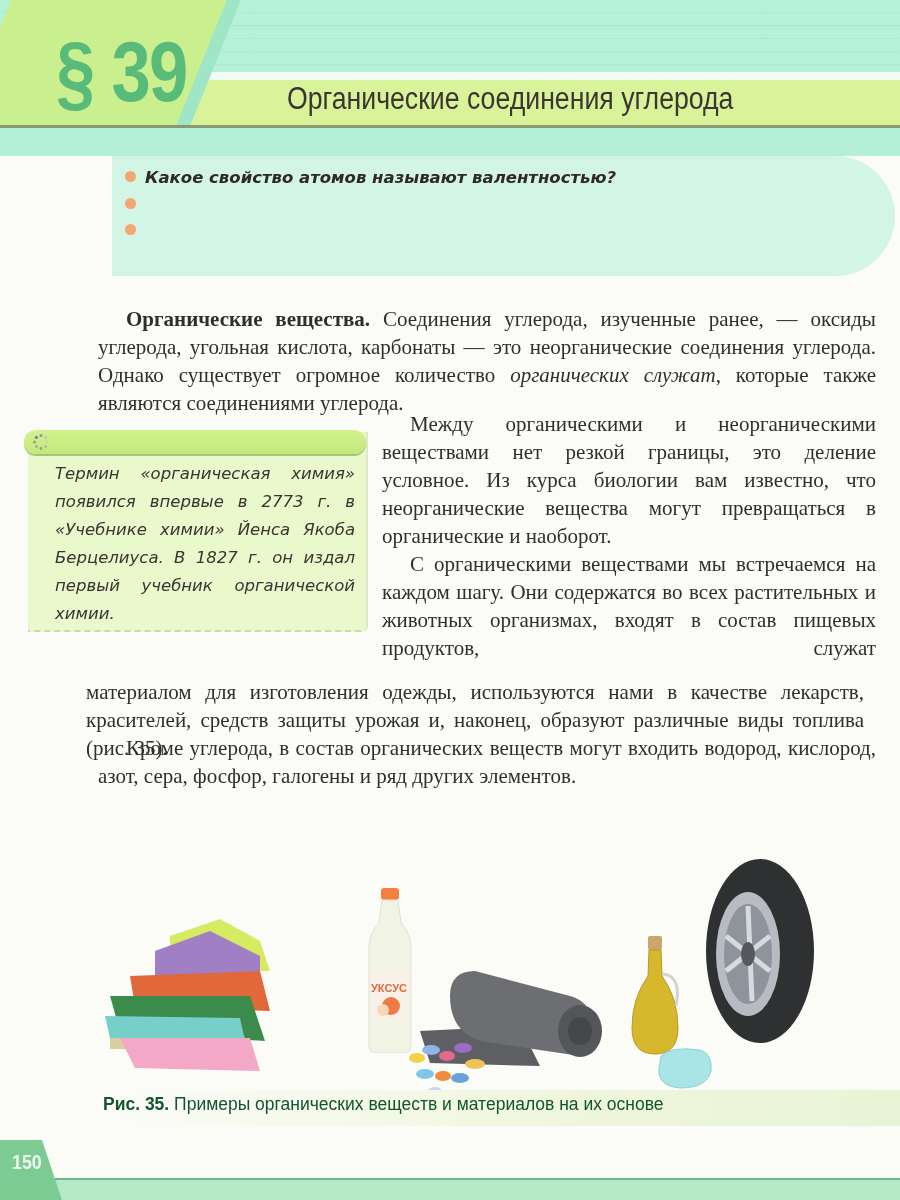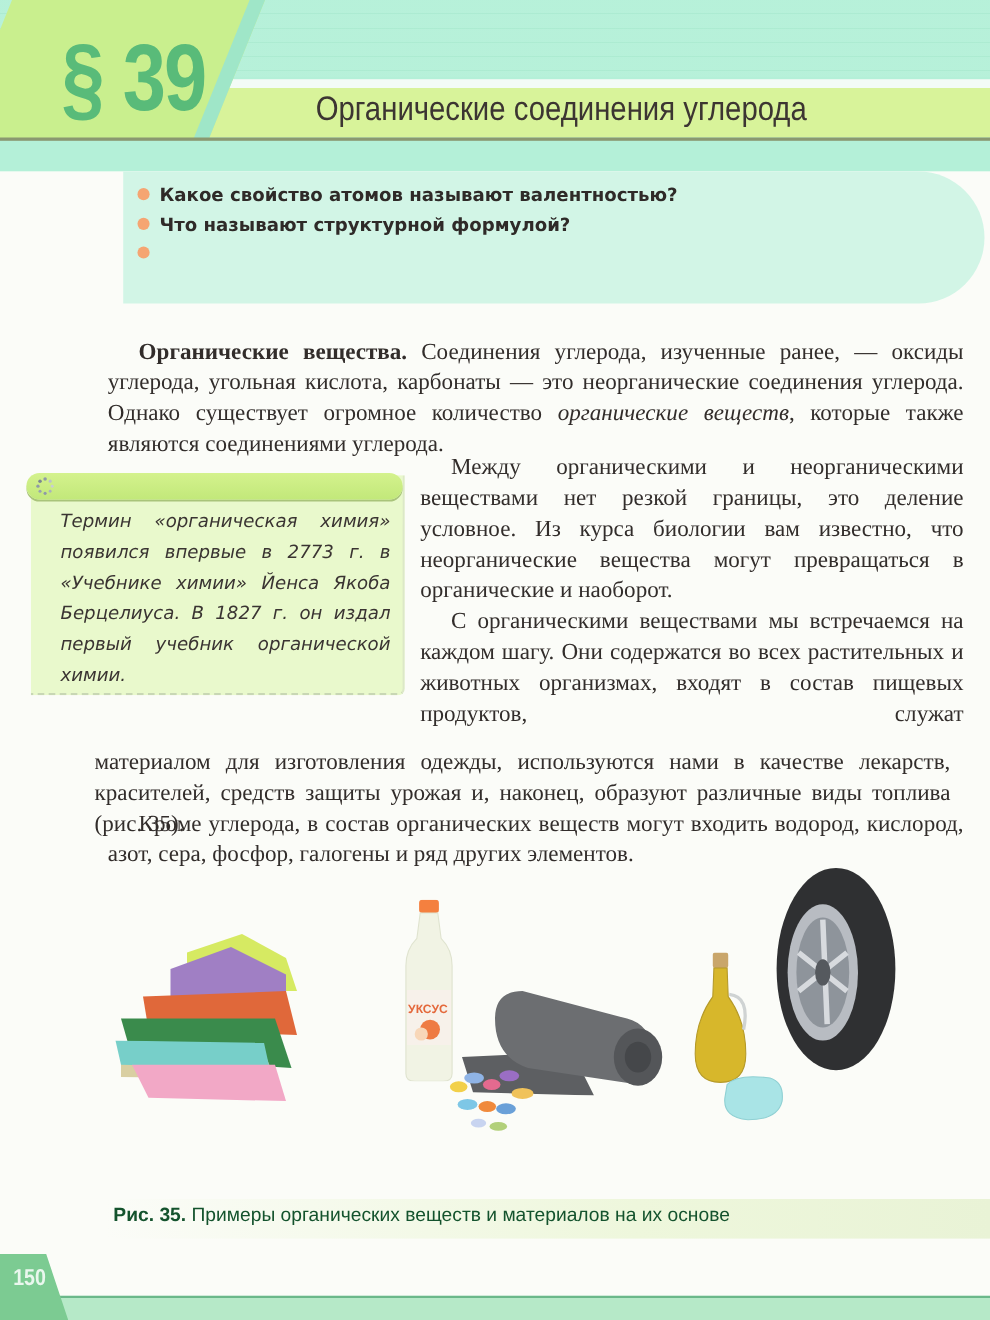--- a/index.html
+++ b/index.html
@@ -20,21 +20,21 @@
   .hdr-rule { position: absolute; left: 0; right: 0; top: 125px; height: 3px; background: #8a9870; }
   .para-num { position: absolute; left: 56px; top: 22px; font-family: "Liberation Sans", sans-serif;
     font-weight: 700; font-size: 86px; color: #59bb79; letter-spacing: -2px; transform: scaleX(0.82); transform-origin: left; }
   .chap-title { position: absolute; left: 287px; top: 81px; font-family: "Liberation Sans", sans-serif;
     font-size: 31px; color: #3c3532; transform: scaleX(0.86); transform-origin: left; white-space: nowrap; }
 
   
   .qbox { position: absolute; left: 112px; top: 156px; width: 783px; height: 120px;
     background: #d2f5e6; border-radius: 0 60px 60px 0; }
   .qlist { position: absolute; left: 125px; top: 165px; width: 720px; list-style: none;
-    font-family: "DejaVu Sans", sans-serif; font-weight: 700; font-size: 16.5px;
+    font-family: "DejaVu Sans", sans-serif; font-style: italic; font-weight: 700; font-size: 16.5px;
     color: #2f2a28; line-height: 26.5px; }
   .qlist li { text-align: justify; text-align-last: left; }
   .bullet { display: inline-block; width: 11px; height: 11px; border-radius: 50%; background: #f5a572; margin-right: 9px; vertical-align: 1px; }
 
   
   .body { position: absolute; font-size: 21px; line-height: 28px; color: #322d2b; text-align: justify; }
   .body p { text-indent: 28px; }
   .body .lead { font-family: "Liberation Serif", serif; font-weight: 700; }
   .body .it { font-style: italic; }
   .p1 { left: 98px; top: 305px; width: 778px; }
@@ -47,21 +47,21 @@
   .note { position: absolute; left: 28px; top: 432px; width: 340px; height: 200px;
     background: #e9f9cc; border-bottom: 2px dashed #c8d7b4; border-right: 2px solid #dce8c8; border-radius: 0 0 6px 0; }
   .note-bar { position: absolute; left: 24px; top: 430px; width: 342px; height: 24px;
     background: linear-gradient(#d4f28d, #c2e87a); border-radius: 12px; box-shadow: 0 2px 0 #a9c47a; }
   .note-icon { position: absolute; left: 32px; top: 433px; width: 18px; height: 18px; }
   .note-text { position: absolute; left: 55px; top: 460px; width: 300px;
     font-family: "DejaVu Sans", sans-serif; font-style: italic; font-size: 16.5px; line-height: 28px;
     color: #3a3432; text-align: justify; }
 
   
-  .figure { position: absolute; left: 100px; top: 786px; width: 800px; height: 250px; }
+  .figure { position: absolute; left: 100px; top: 856px; width: 800px; height: 250px; }
   .fig-item { position: absolute; }
   .caption { position: absolute; left: 103px; top: 1094px; font-family: "Liberation Sans", sans-serif;
     font-size: 17.5px; color: #14532d; white-space: nowrap; }
   .caption b { font-weight: 700; }
   .caption-band { position: absolute; left: 95px; top: 1090px; width: 805px; height: 36px;
     background: linear-gradient(90deg, #fbfcf8, #eef7dc 60%, #e9f3d6); }
 
   
   .foot-strip { position: absolute; left: 0; top: 1178px; width: 900px; height: 22px; background: #b6e9c8; }
   .foot-line { position: absolute; left: 0; top: 1178px; width: 900px; height: 2px; background: #6bb88a; }
@@ -81,26 +81,26 @@
   <div class="hdr-slant"></div>
   <div class="hdr-slant-edge"></div>
   <div class="hdr-rule"></div>
   <div class="para-num">§ 39</div>
   <div class="chap-title">Органические соединения углерода</div>
 </div>
 
 <div class="qbox"></div>
 <ul class="qlist">
   <li><span class="bullet"></span><span>Какое свойство атомов называют валентностью?</span></li>
-  <li><span class="bullet"></span><span>Что называют структурной формулой?</span></li>
+  <li><span class="bullet"></span></li>
   <li><span class="bullet"></span></li>
 </ul>
 
 <div class="body p1">
-  <p><span class="lead">Органические вещества.</span><span> Соединения углерода, изученные ранее, — оксиды углерода, угольная кислота, карбонаты — это неорганические соединения углерода. Однако существует огромное количество </span><span class="it">органические веществ</span><span>, которые также являются соединениями углерода.</span></p>
+  <p><span class="lead">Органические вещества.</span><span> Соединения углерода, изученные ранее, — оксиды углерода, угольная кислота, карбонаты — это неорганические соединения углерода. Однако существует огромное количество </span><span class="it">органических служат</span><span>, которые также являются соединениями углерода.</span></p>
 </div>
 
 <div class="note"></div>
 <div class="note-bar"></div>
 <svg class="note-icon" viewBox="0 0 18 18">
   <g fill="#8f9aa6">
     <circle cx="9" cy="2.5" r="1.6"></circle>
       <circle cx="13.6" cy="4.4" r="1.4" fill="#b9c2ca"></circle>
     <circle cx="15.5" cy="9" r="1.3" fill="#c7ced4"></circle>
       <circle cx="13.6" cy="13.6" r="1.3" fill="#aab3bc"></circle>

